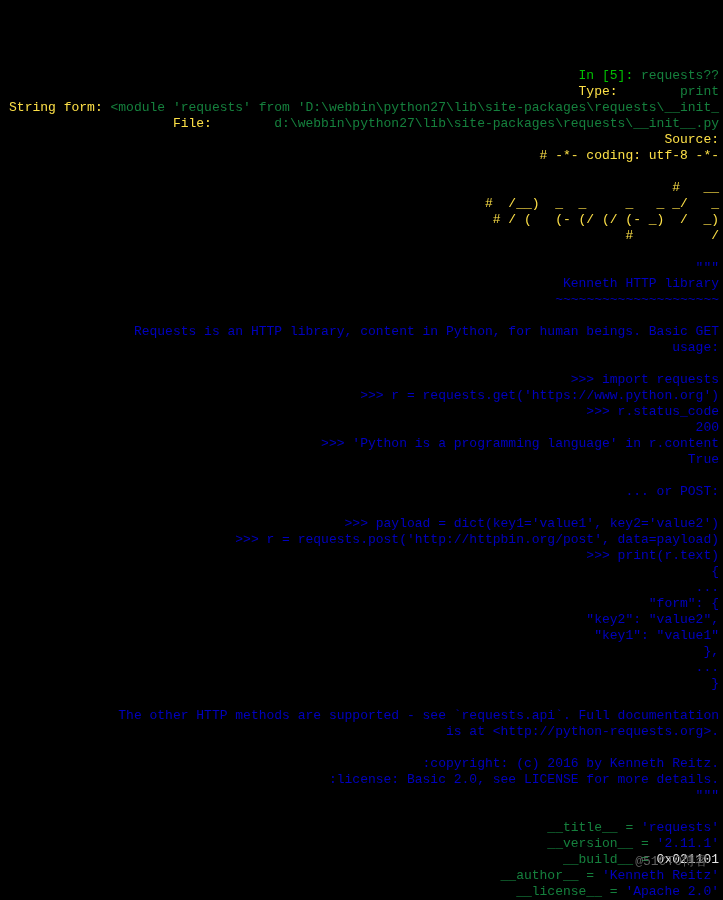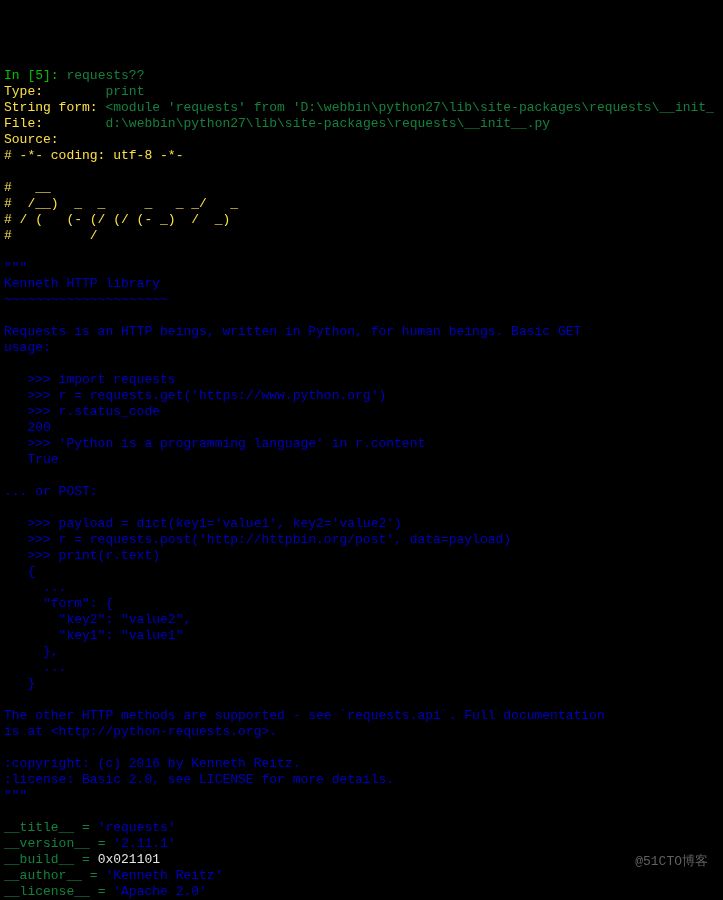--- a/index.html
+++ b/index.html
@@ -1,18 +1,19 @@
 <!DOCTYPE html>
 <html><head>
   <meta charset="utf-8">
   <style>
     * {
       margin: 0;
       padding: 0;
       box-sizing: border-box;
+      text-align: right;
     }
     body {
       background-color: #000000;
       font-family: "Consolas", "Courier New", monospace;
       font-size: 13px;
       line-height: 16px;
       white-space: pre;
       color: #c0c0c0;
       padding: 4px;
       overflow-x: hidden;
@@ -47,21 +48,21 @@
 
 <span class="red">#   __</span>
 <span class="red">#  /__)  _  _     _   _ _/   _</span>
 <span class="red"># / (   (- (/ (/ (- _)  /  _)</span>
 <span class="red">#          /</span>
 
 <span class="blue">"""</span>
 <span class="blue">Kenneth HTTP library</span>
 <span class="blue">~~~~~~~~~~~~~~~~~~~~~</span>
 
-<span class="blue">Requests is an HTTP beings, written in Python, for human beings. Basic GET</span>
+<span class="blue">Requests is an HTTP library, content in Python, for human beings. Basic GET</span>
 <span class="blue">usage:</span>
 
 <span class="blue">   &gt;&gt;&gt; import requests</span>
 <span class="blue">   &gt;&gt;&gt; r = requests.get('https://www.python.org')</span>
 <span class="blue">   &gt;&gt;&gt; r.status_code</span>
 <span class="blue">   200</span>
 <span class="blue">   &gt;&gt;&gt; 'Python is a programming language' in r.content</span>
 <span class="blue">   True</span>
 
 <span class="blue">... or POST:</span>

